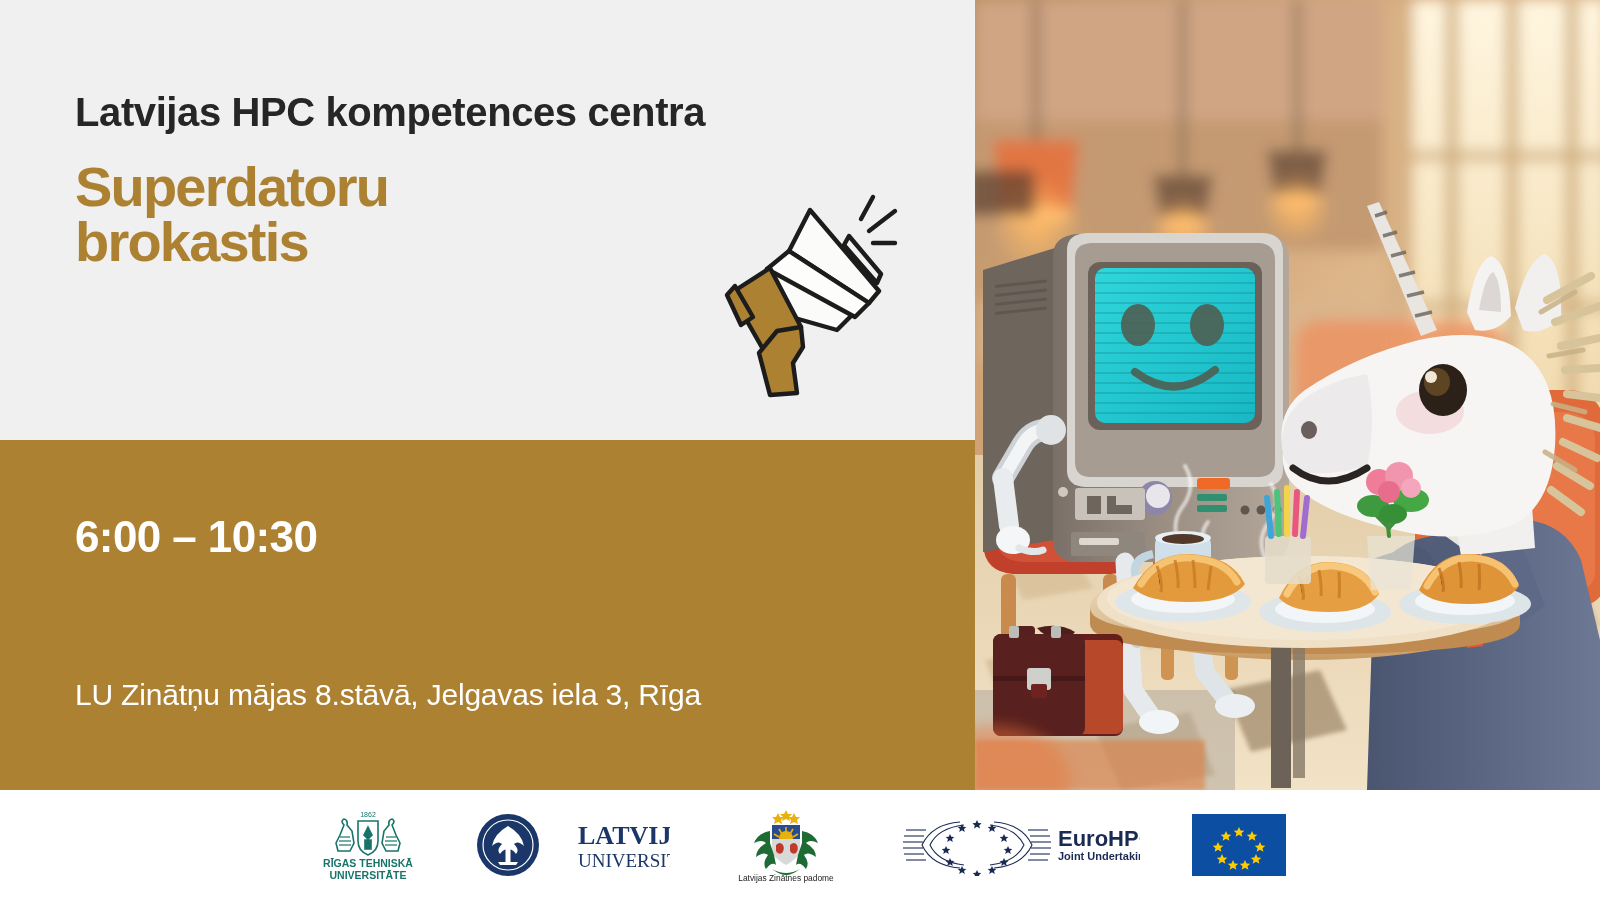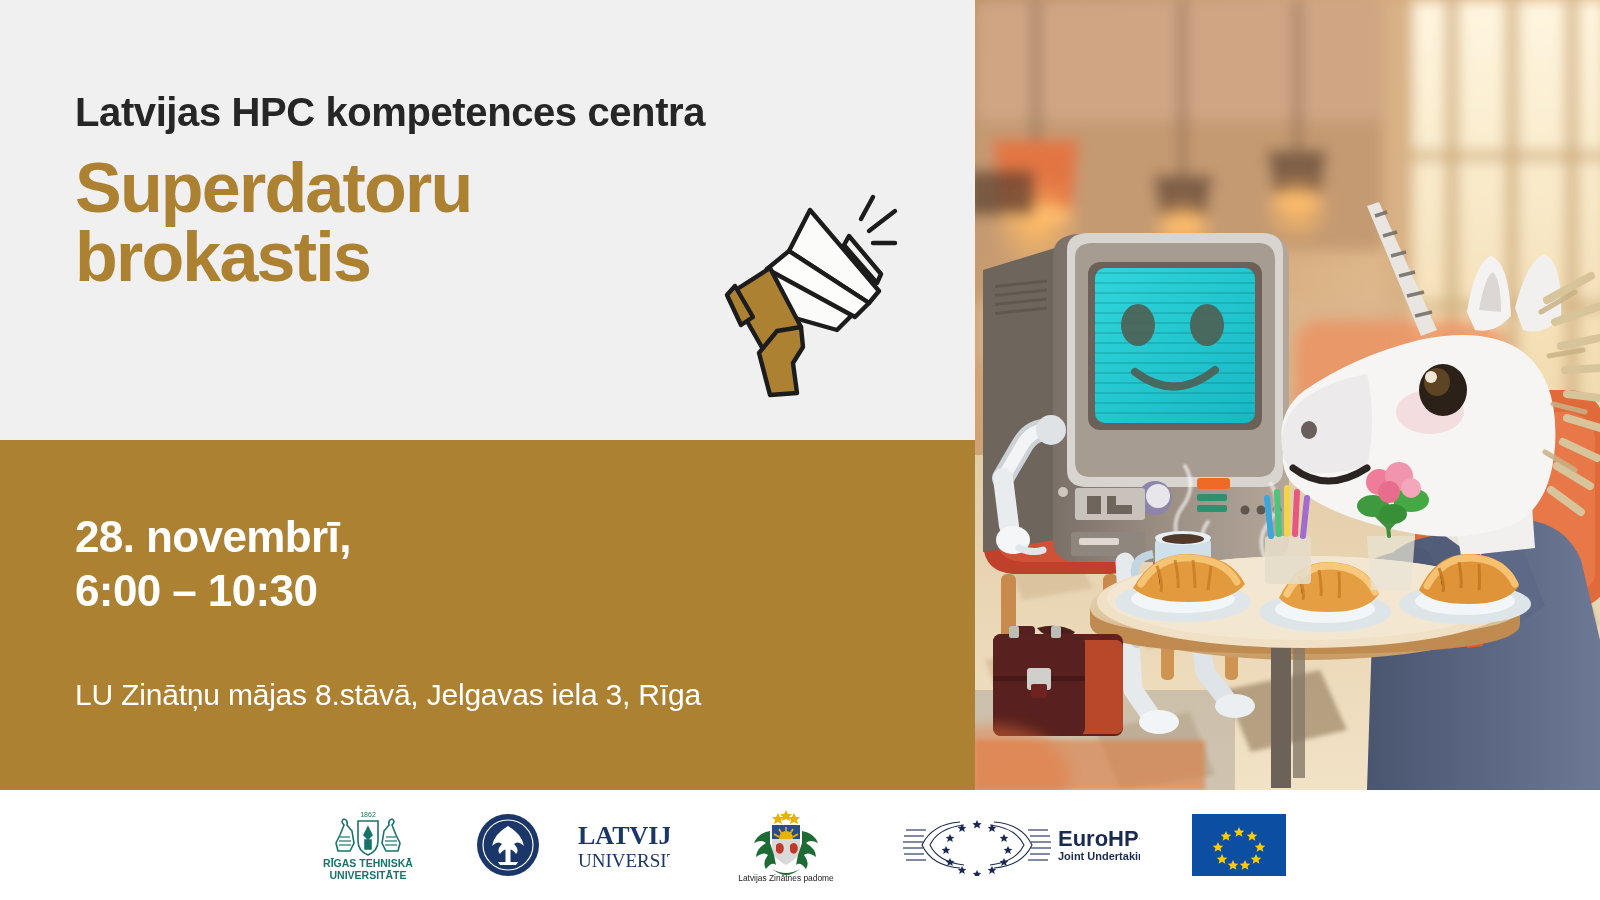--- a/index.html
+++ b/index.html
@@ -47,22 +47,22 @@
     width:700px;
   }
   .eyebrow {
     font-size:40px;
     font-weight:bold;
     color:#262626;
     letter-spacing:-0.4px;
     line-height:1.0;
   }
   .title-main {
-    margin-top:22px;
-    font-size:70px;
+    margin-top:28px;
+    font-size:56px;
     font-weight:bold;
     color:#ad8132;
     line-height:0.98;
     letter-spacing:-1.8px;
   }
   .title-main .line { display:block; }
 
   
   .megaphone {
     position:absolute;
@@ -508,21 +508,20 @@
         <line x1="176" y1="14" x2="164" y2="36"></line>
         <line x1="198" y1="28" x2="172" y2="48"></line>
         <line x1="198" y1="60" x2="176" y2="60"></line>
       </g>
     </svg>
   </div>
 
   <div class="panel-gold"></div>
 
   <div class="datetime">
-    <span class="line">28. novembrī,</span>
     <span class="line">6:00 – 10:30</span>
   </div>
   <div class="venue">LU Zinātņu mājas 8.stāvā, Jelgavas iela 3, Rīga</div>
 
   <div class="footer">
 
 
     <div class="logo">
       <svg width="108" height="76" viewBox="0 0 108 76">
         <g stroke="#18746b" fill="none" stroke-width="1.6">

